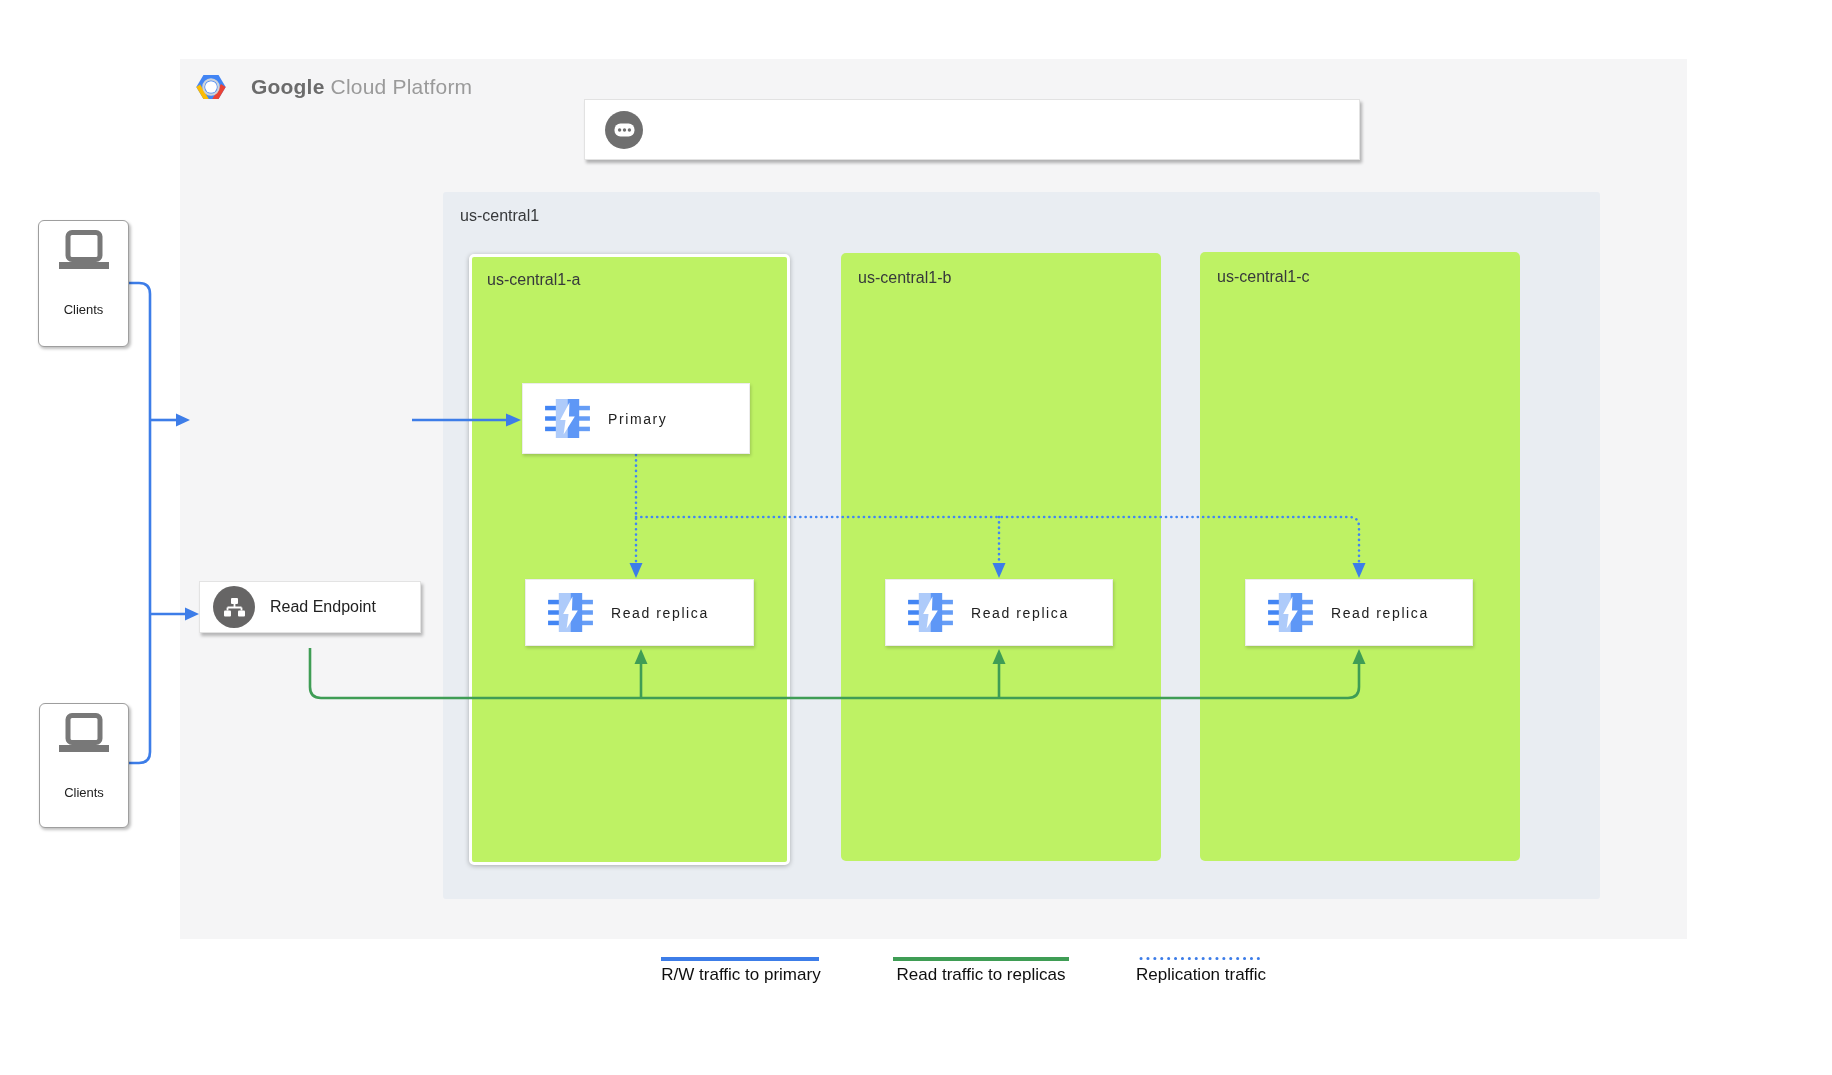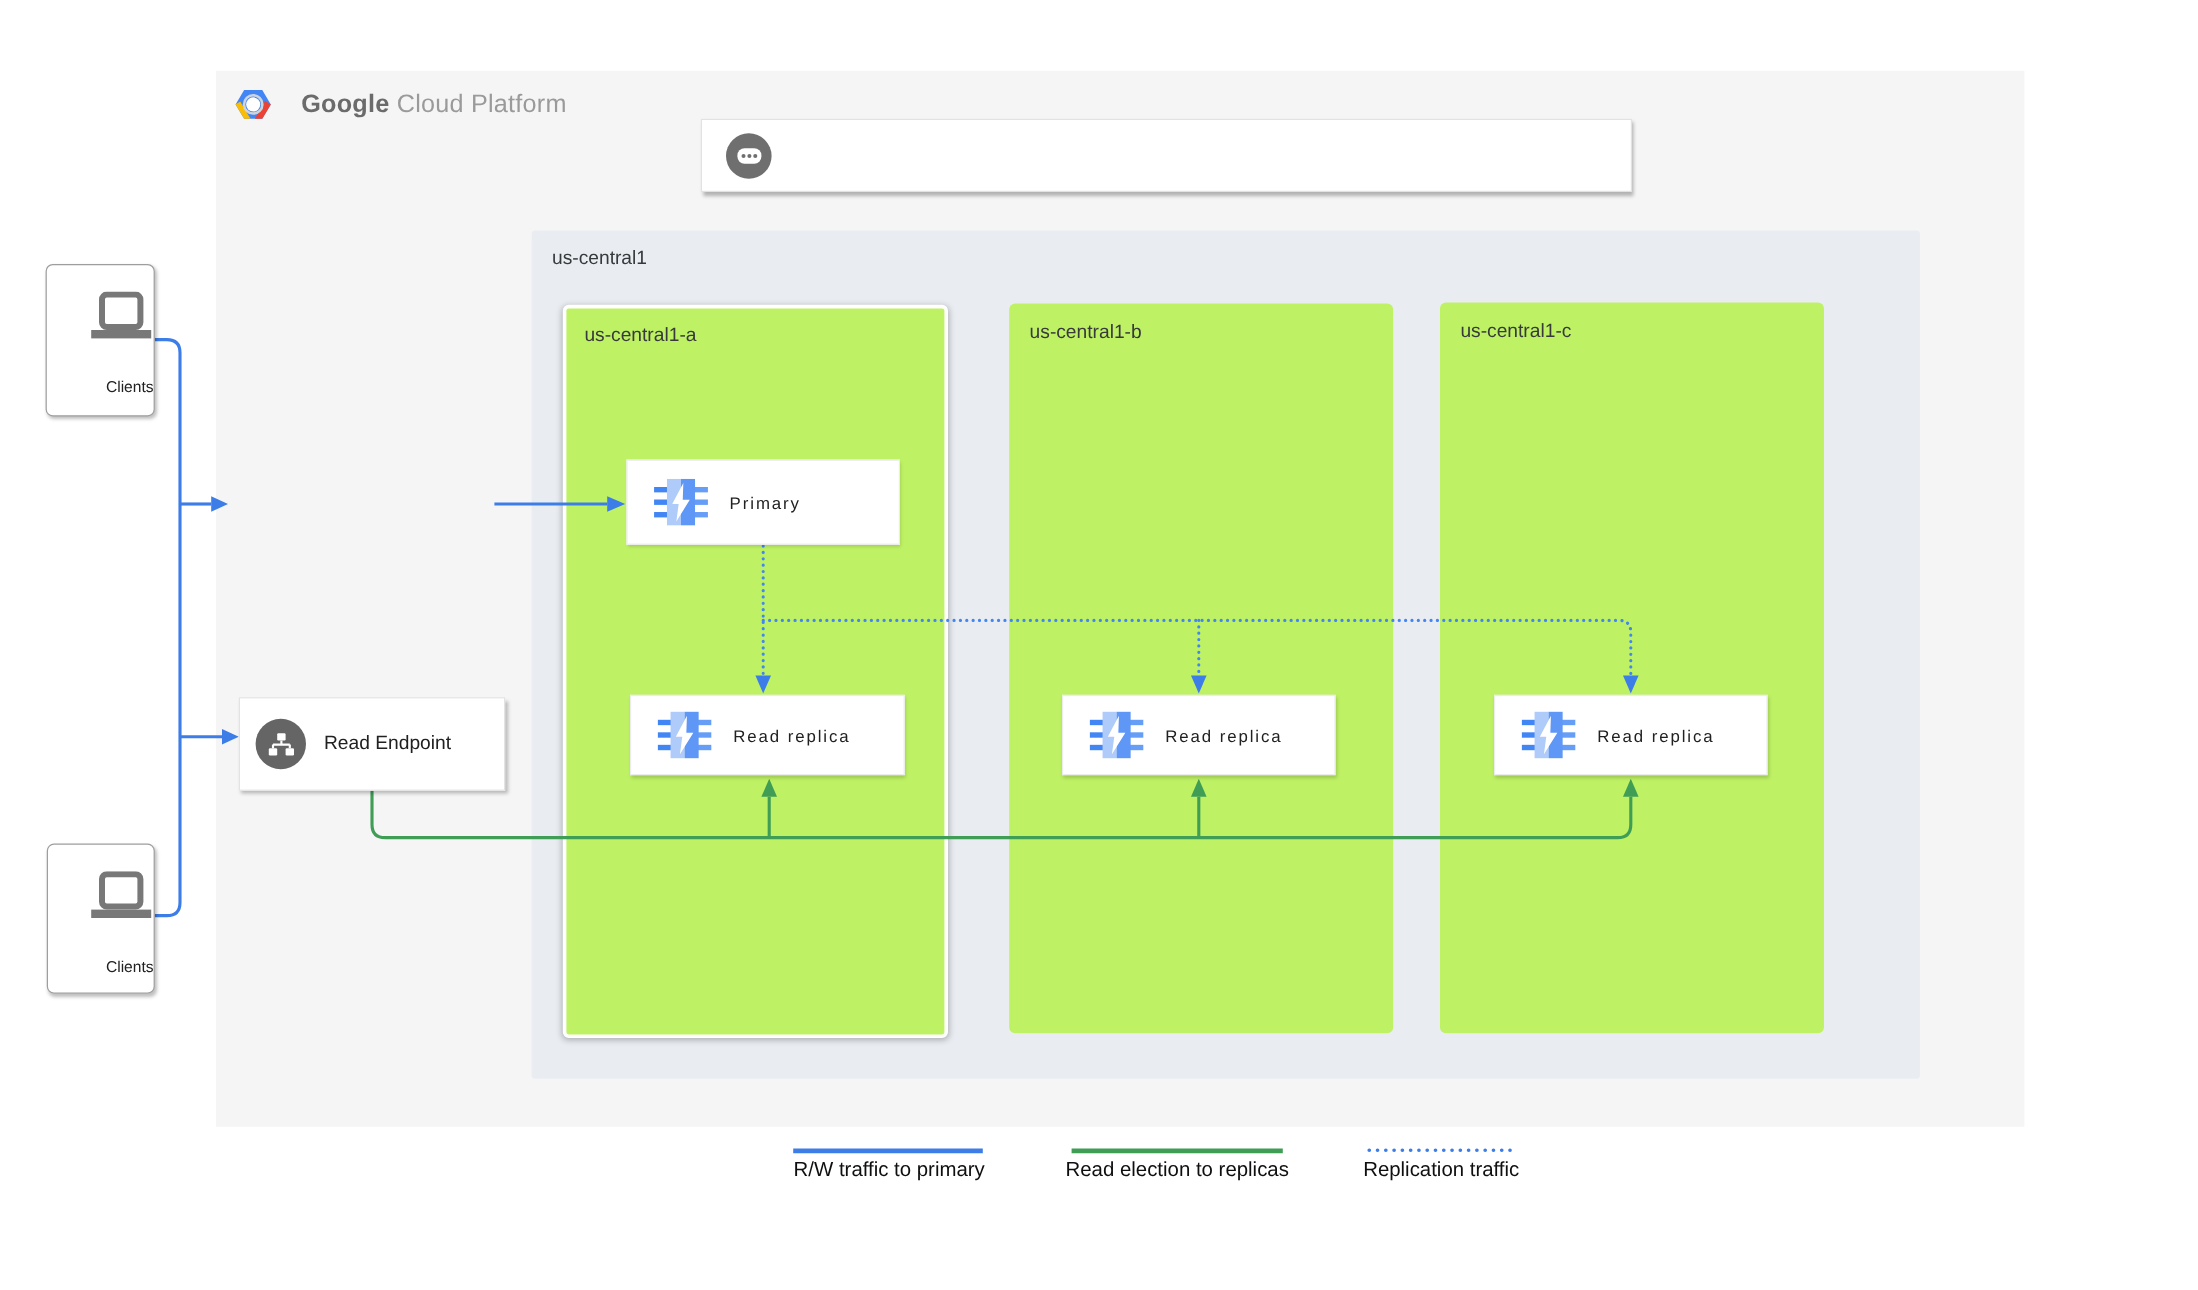--- a/index.html
+++ b/index.html
@@ -31,38 +31,38 @@
             box-shadow:0 1px 5px rgba(0,0,0,.28); }
   .zone-b { left:841px; top:253px; width:320px; height:608px; }
   .zone-c { left:1200px; top:252px; width:320px; height:609px; }
   .zone-label { font-size:16px; color:#37393b; position:absolute; left:17px; top:16px; white-space:nowrap; }
   .zone-a .zone-label { left:15px; top:14px; }
 
   
   .endpoint { background:#fff; border:1px solid #e3e3e3; box-shadow:2px 3px 3px rgba(0,0,0,.26);
               display:flex; align-items:center; padding-left:13px; gap:15px; }
   .ep-primary { left:190px; top:387px; width:222px; height:65px; }
-  .ep-read { left:199px; top:581px; width:222px; height:78px; }
+  .ep-read { left:199px; top:581px; width:222px; height:52px; }
   .ep-circle { width:42px; height:42px; border-radius:50%; background:#666565;
                display:flex; align-items:center; justify-content:center; flex:0 0 auto; }
   .ep-label { font-size:16px; color:#212121; white-space:nowrap; }
 
   
   .node { background:#fff; border:1px solid #ececec; box-shadow:1px 2px 3px rgba(0,0,0,.18);
           display:flex; align-items:center; padding-left:22px; gap:18px; }
   .node-primary { left:522px; top:383px; width:228px; height:71px; }
   .node-rep-a { left:525px; top:579px; width:229px; height:67px; }
   .node-rep-b { left:885px; top:579px; width:228px; height:67px; }
   .node-rep-c { left:1245px; top:579px; width:228px; height:67px; }
   .node-label { font-size:14px; color:#212121; letter-spacing:1.6px; white-space:nowrap; }
 
   
   .clients { background:#fff; border:1px solid #9e9e9e; border-radius:6px;
              box-shadow:1.5px 2px 3px rgba(0,0,0,.25);
-             display:flex; flex-direction:column; align-items:flex-end; padding-top:22px; }
+             display:flex; flex-direction:column; align-items:center; padding-top:9px; }
   .clients-top { left:38px; top:220px; width:91px; height:127px; }
   .clients-bottom { left:39px; top:703px; width:90px; height:125px; }
   .clients-label { font-size:13px; color:#212121; margin-top:30px; }
 
   
   .overlay { left:0; top:0; width:1832px; height:1075px; pointer-events:none; }
 
   
   .legend-label { position:absolute; width:220px; text-align:center; font-size:17px; color:#0f0f0f; white-space:nowrap; }
   .legend-1 { left:631px; top:965px; }
@@ -237,16 +237,16 @@
 
   <div class="abs clients clients-bottom">
     <svg width="54" height="42" viewBox="0 0 54 42">
       <rect x="11" y="2.5" width="32" height="27" rx="4" fill="none" stroke="#787878" stroke-width="5"></rect>
       <rect x="2" y="32" width="50" height="7" fill="#787878"></rect>
     </svg>
     <div class="clients-label">Clients</div>
   </div>
 
   <div class="legend-label legend-1">R/W traffic to primary</div>
-  <div class="legend-label legend-2">Read election to replicas</div>
+  <div class="legend-label legend-2">Read traffic to replicas</div>
   <div class="legend-label legend-3">Replication traffic</div>
 
 </div>
 
 </body></html>

